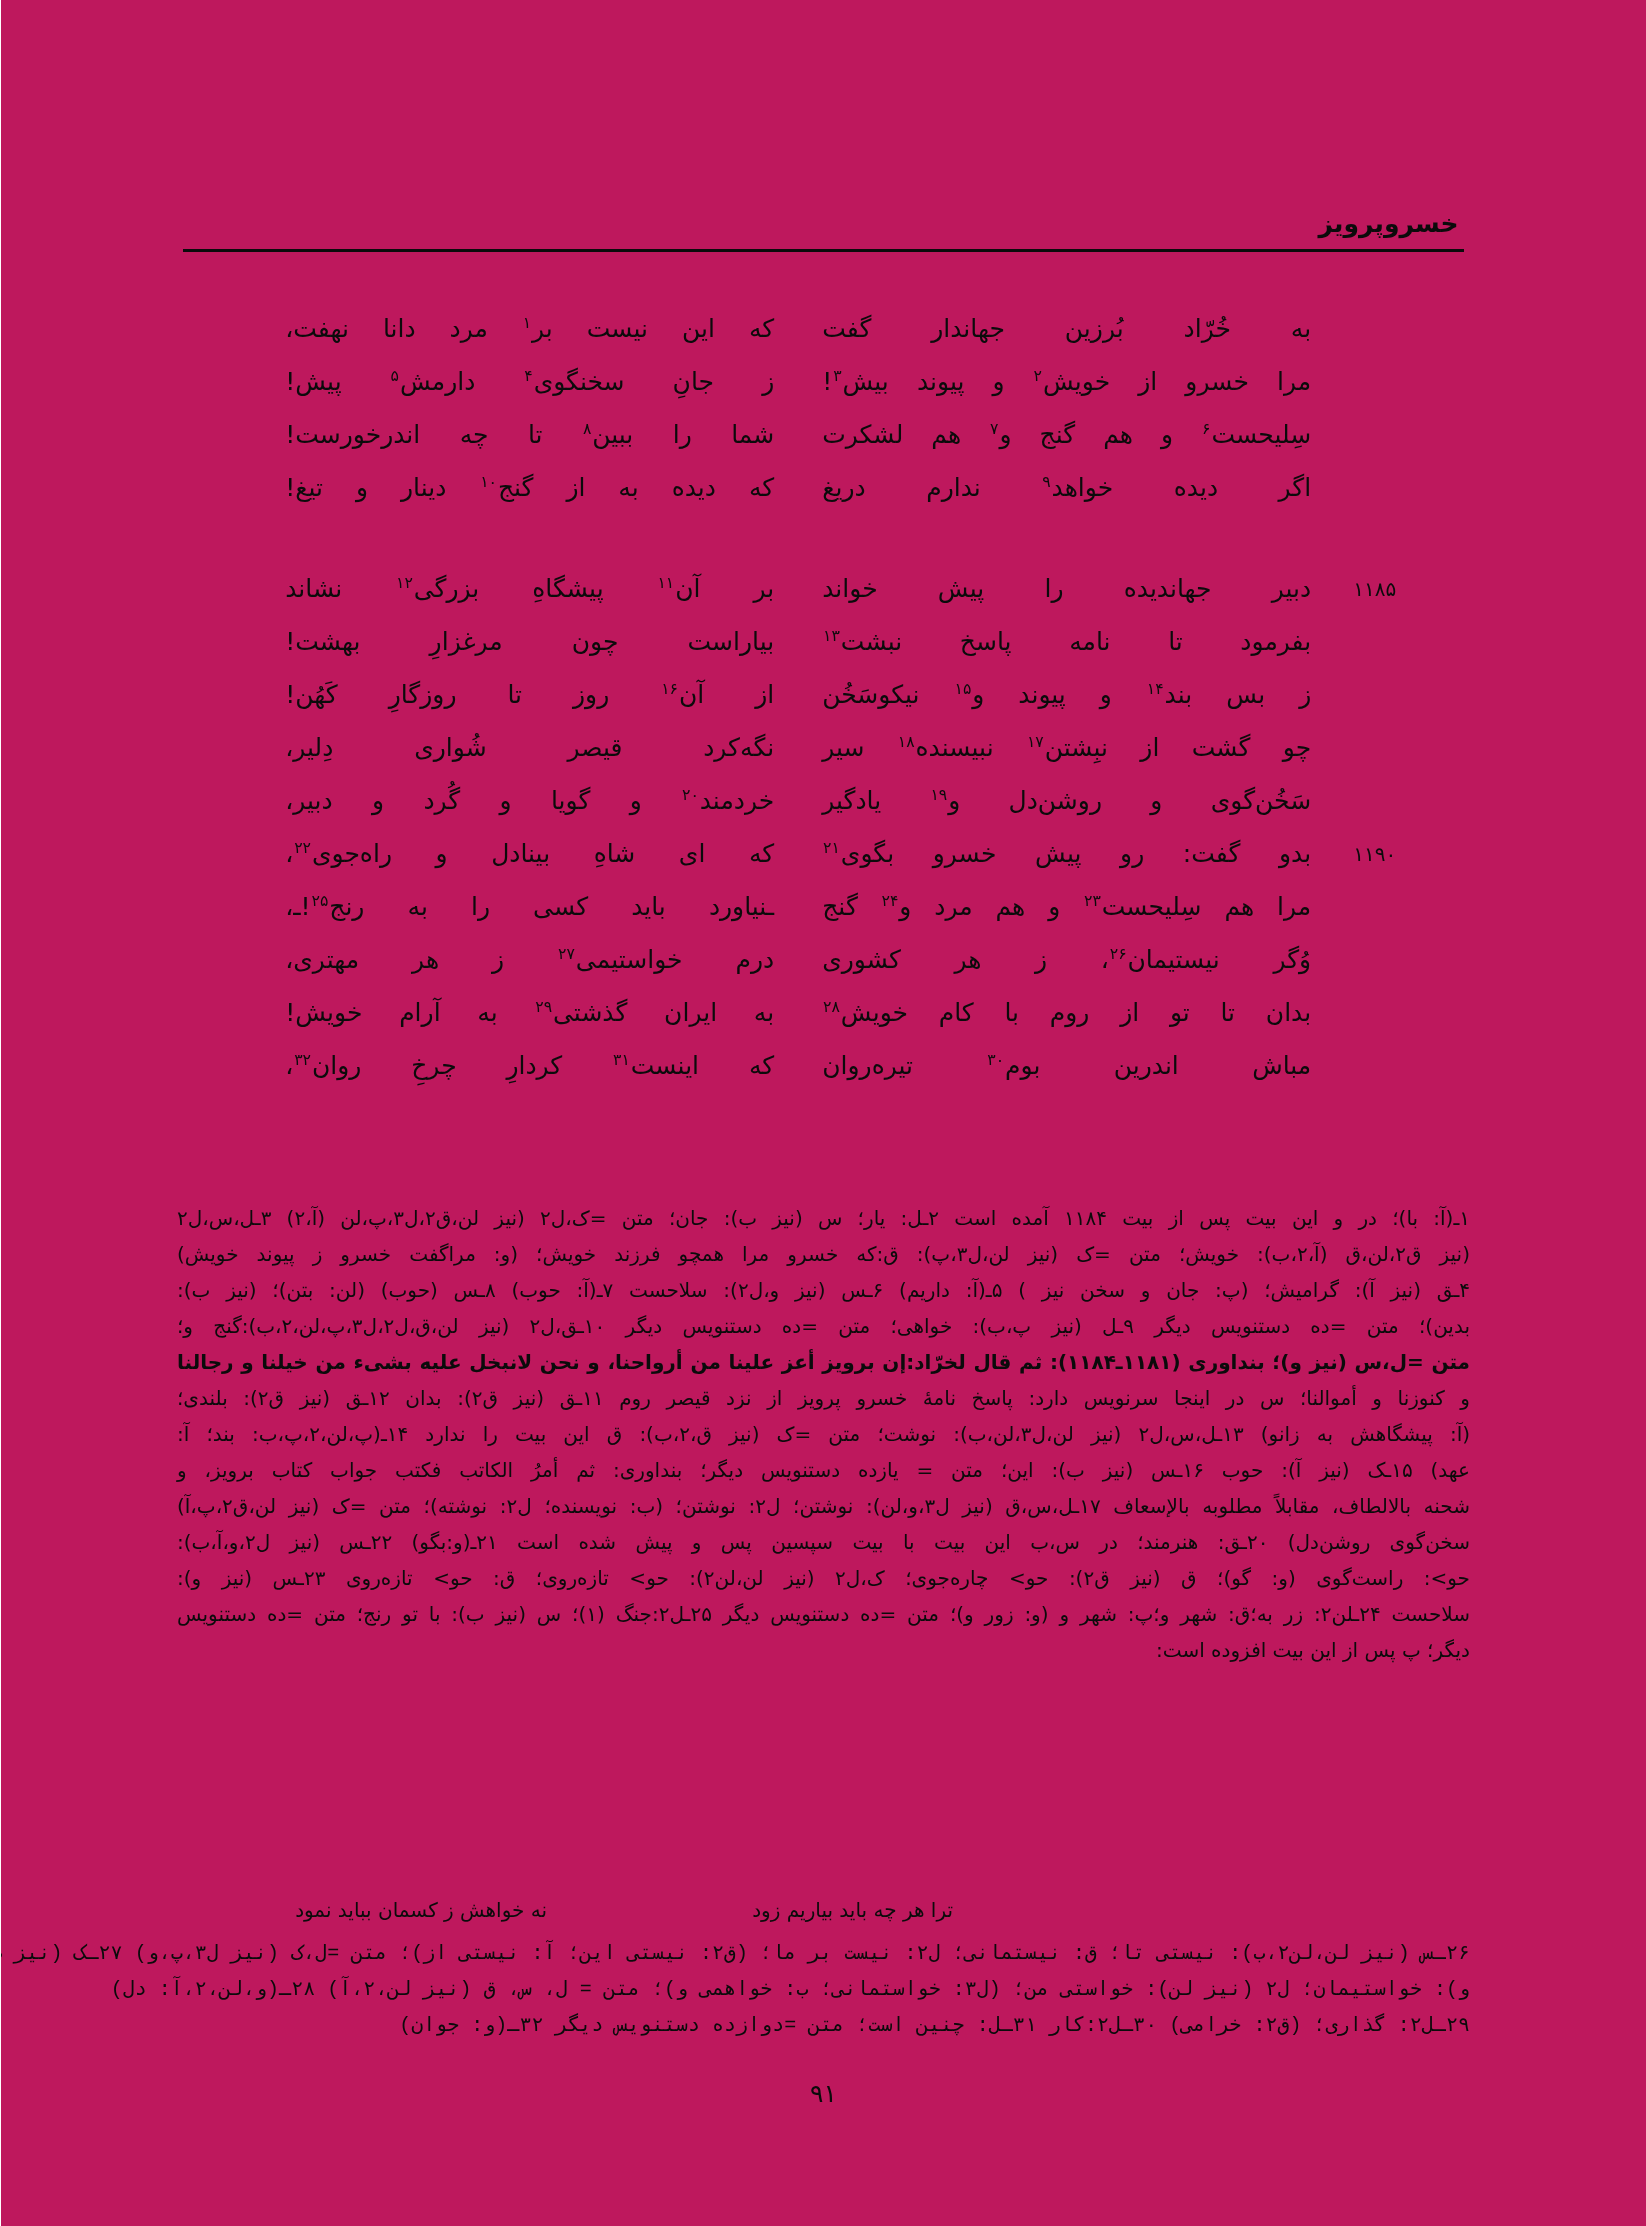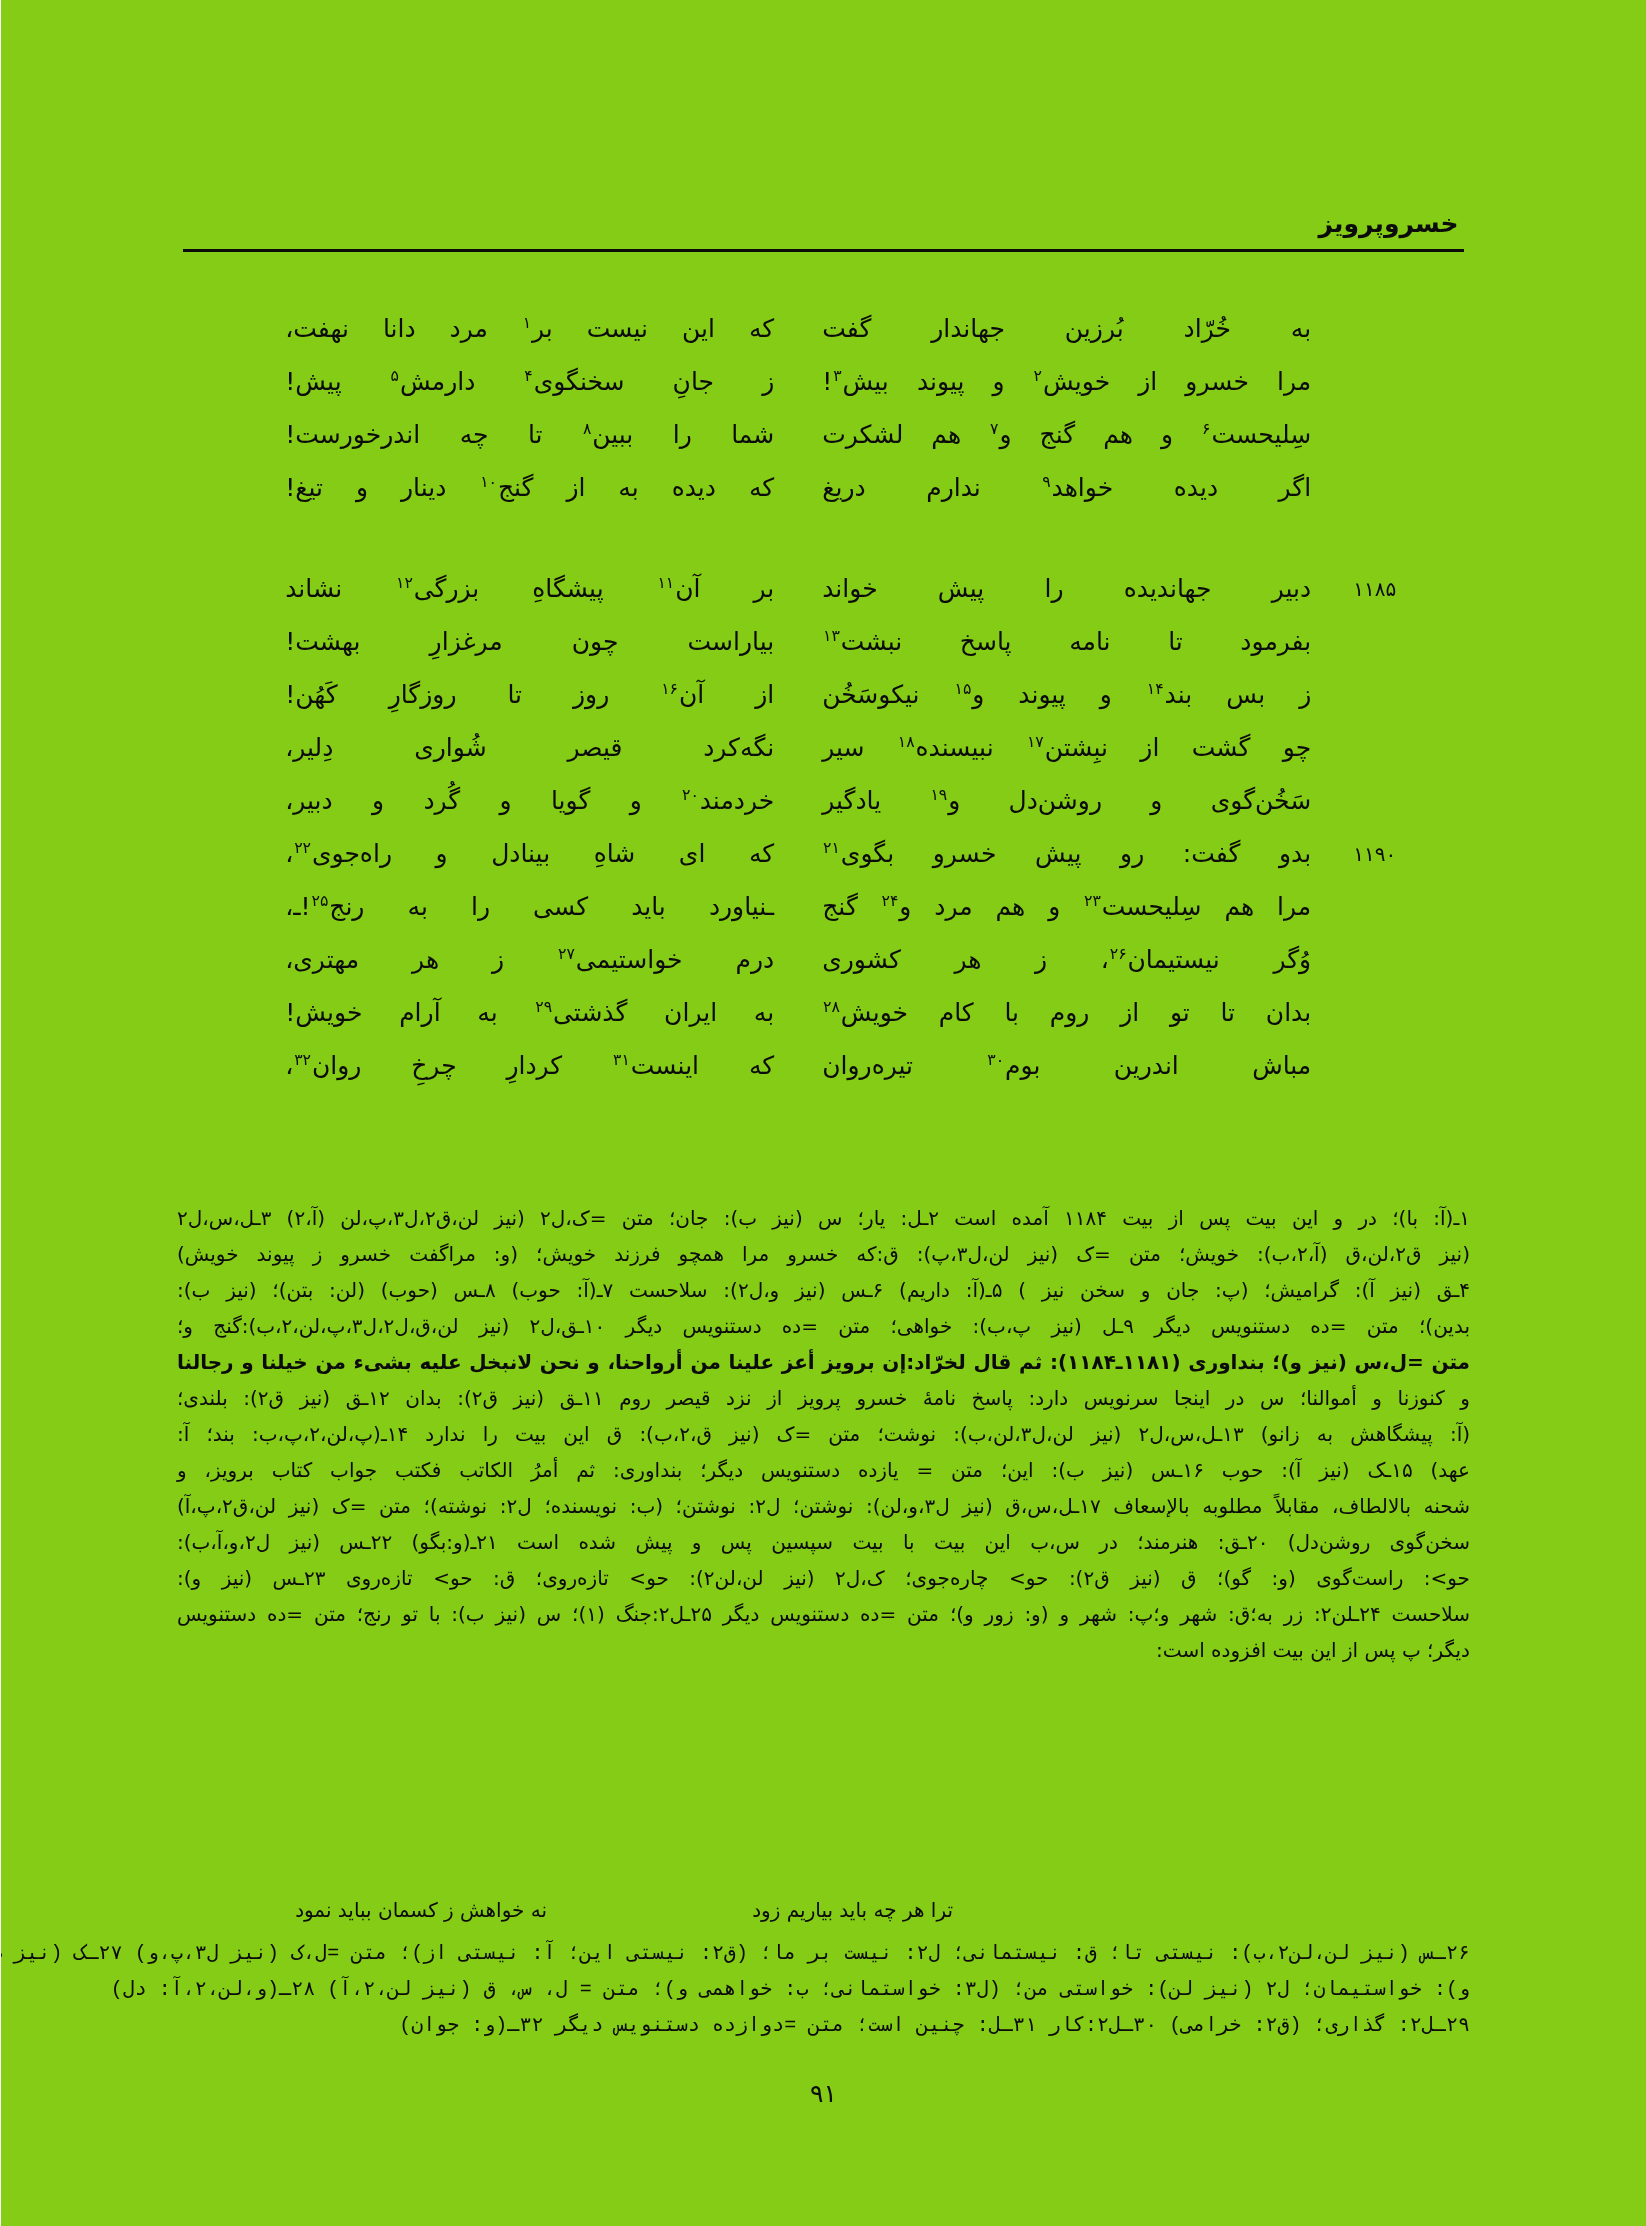--- a/index.html
+++ b/index.html
@@ -14,21 +14,21 @@
     font-family: "DejaVu Sans", sans-serif;
     color: #0b0b0b;
     direction: rtl;
     position: relative;
     overflow: hidden;
   }
 
   .page {
     position: absolute;
     inset: 0;
-    background: #84cc16;
+    background: #be185d;
   }
 
   
   .runhead-wrap {
     position: absolute;
     top: 218px;
     right: 183px;
     left: 183px;
     height: 42px;
   }

